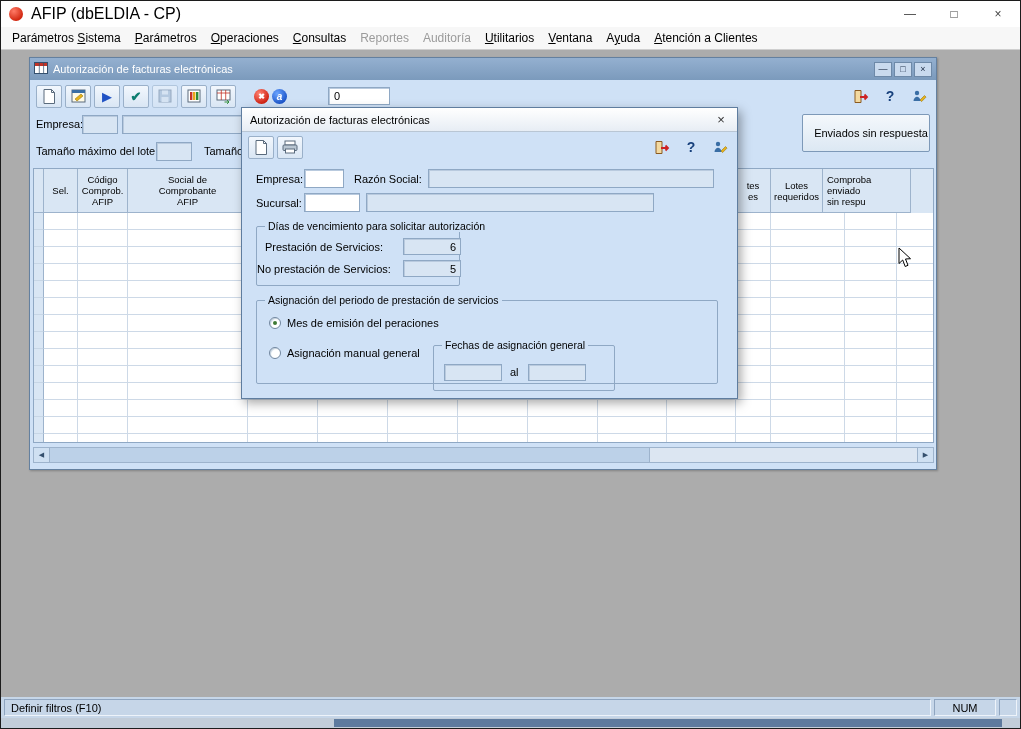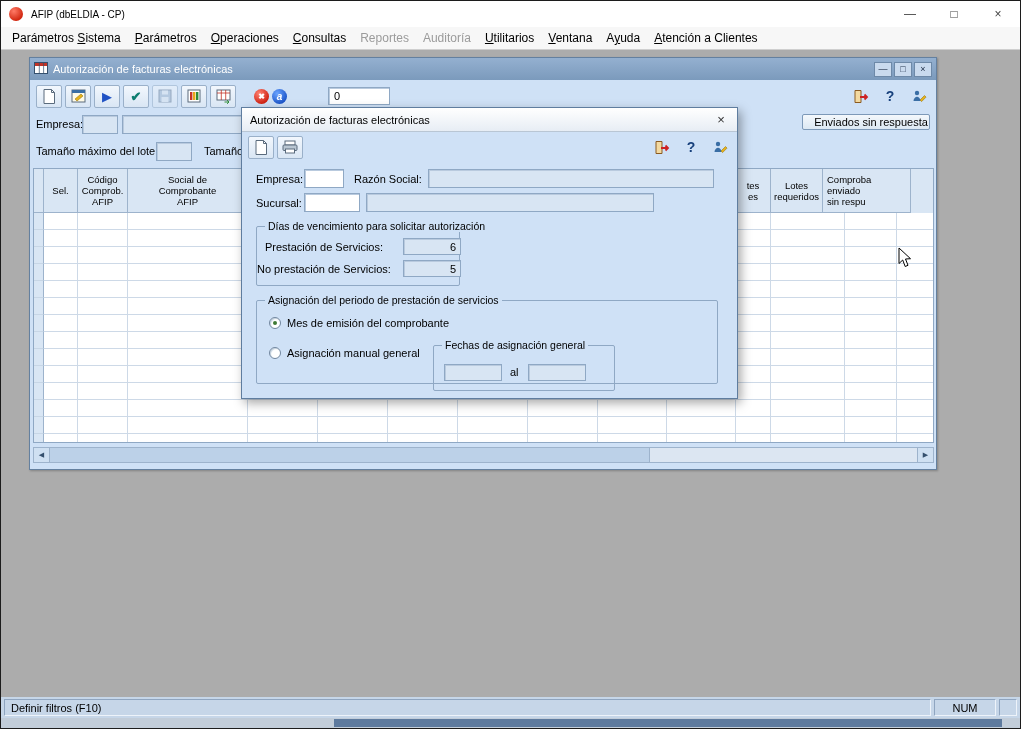--- a/index.html
+++ b/index.html
@@ -3,21 +3,21 @@
 <meta charset="utf-8">
 <style>
   * { margin:0; padding:0; box-sizing:border-box; }
   html,body { width:1021px; height:729px; overflow:hidden; }
   body { font-family:"Liberation Sans", sans-serif; font-size:11px; color:#000; background:#fff; }
   .app { width:1021px; height:729px; border:1px solid #1c1c1c; display:flex; flex-direction:column; background:#f0f0f0; }
 
   
   .titlebar { height:26px; background:#ffffff; display:flex; align-items:center; padding-left:8px; flex:none; }
   .app-icon { width:14px; height:14px; border-radius:50%; background:radial-gradient(circle at 35% 30%, #ff7a66, #d1260f 72%); margin-right:8px; flex:none; }
-  .main-title { font-size:10px; }
+  .main-title { font-size:16px; }
   .win-controls { margin-left:auto; display:flex; height:100%; }
   .wbtn { width:44px; display:flex; align-items:center; justify-content:center; font-size:12px; color:#444; }
 
   
   .menubar { height:23px; background:#f7f7f7; border-bottom:1px solid #cfcfcf; display:flex; align-items:center; padding-left:4px; font-size:12px; flex:none; }
   .menu-item { padding:2px 7px; white-space:nowrap; }
   .menu-item.disabled { color:#9b9b9b; }
 
   
   .mdi { flex:1; background:#acacac; position:relative; overflow:hidden; }
@@ -40,21 +40,21 @@
   .circle-red { background:radial-gradient(circle at 35% 30%, #ff8272, #ce1f10 75%); }
   .circle-blue { background:radial-gradient(circle at 35% 30%, #6aa4ff, #1b54c8 75%); font-style:italic; font-size:10px; }
   .tb-spacer { width:12px; flex:none; }
   .counter-field { width:62px; height:18px; background:#fff; border:1px solid #8fa8c4; box-shadow:inset 1px 1px 0 #b9cade; margin-left:38px; padding:2px 5px; font-size:11px; line-height:13px; }
   .tb-right { margin-left:auto; display:flex; gap:7px; align-items:center; }
 
   .child-form { position:absolute; top:54px; left:0; right:0; height:56px; }
   .fld-label { position:absolute; font-size:11px; white-space:nowrap; }
   .field { position:absolute; height:19px; border:1px solid #8fa8c4; box-shadow:inset 1px 1px 0 #b9cade; background:#fff; }
   .field.disabled { background:#d8e5f3; }
-  .btn { position:absolute; height:16px; border:1px solid #7d99b8; border-radius:2px; background:linear-gradient(#f4f8fc,#dce8f3); font-size:11px; display:flex; align-items:center; justify-content:center;padding-left:10px; }
+  .btn { position:absolute; height:38px; border:1px solid #7d99b8; border-radius:2px; background:linear-gradient(#f4f8fc,#dce8f3); font-size:11px; display:flex; align-items:center; justify-content:center;padding-left:10px; }
 
   
   .grid-wrap { position:absolute; top:110px; left:3px; right:2px; bottom:26px; border:1px solid #8fa8c4; background:#fff; overflow:hidden; }
   .grid-header { display:flex; height:44px; background:#d9e6f4; }
   .g-hcell { flex:none; border-right:1px solid #9db3cc; border-bottom:1px solid #9db3cc; display:flex; flex-direction:column; align-items:center; justify-content:center; font-size:9.5px; line-height:11px; text-align:center; overflow:hidden; background:#d9e6f4; }
   .g-hcell.left { align-items:flex-start; text-align:left; padding-left:4px; }
   .g-rowhdr { flex:none; width:10px; background:#d9e6f4; border-right:1px solid #9db3cc; border-bottom:1px solid #c7d6e6; }
   .grid-header .g-rowhdr { border-bottom:1px solid #9db3cc; }
   .g-row { display:flex; height:17px; }
   .g-cell { flex:none; border-right:1px solid #cdd9e7; border-bottom:1px solid #cdd9e7; background:#fff; }
@@ -550,21 +550,21 @@
         <span class="fld-label" style="left:8px; top:14px;">Prestación de Servicios:</span>
         <span class="field disabled num-field" style="left:146px; top:11px; width:58px; height:17px;">6</span>
         <span class="fld-label" style="left:0; top:36px;">No prestación de Servicios:</span>
         <span class="field disabled num-field" style="left:146px; top:33px; width:58px; height:17px;">5</span>
       </div>
 
       <div class="groupbox" style="left:14px; top:192px; width:462px; height:84px;">
         <span class="gb-title">Asignación del periodo de prestación de servicios</span>
         <div class="radio-row" style="left:12px; top:16px;">
           <span class="radio checked"></span>
-          <span>Mes de emisión del comprobante</span>
+          <span>Mes de emisión del peraciones</span>
         </div>
         <div class="radio-row" style="left:12px; top:46px;">
           <span class="radio"></span>
           <span>Asignación manual general</span>
         </div>
         <div class="groupbox" style="left:176px; top:44px; width:182px; height:46px;">
           <span class="gb-title">Fechas de asignación general</span>
           <span class="field disabled" style="left:10px; top:18px; width:58px; height:17px;"></span>
           <span class="fld-label" style="left:76px; top:20px;">al</span>
           <span class="field disabled" style="left:94px; top:18px; width:58px; height:17px;"></span>

